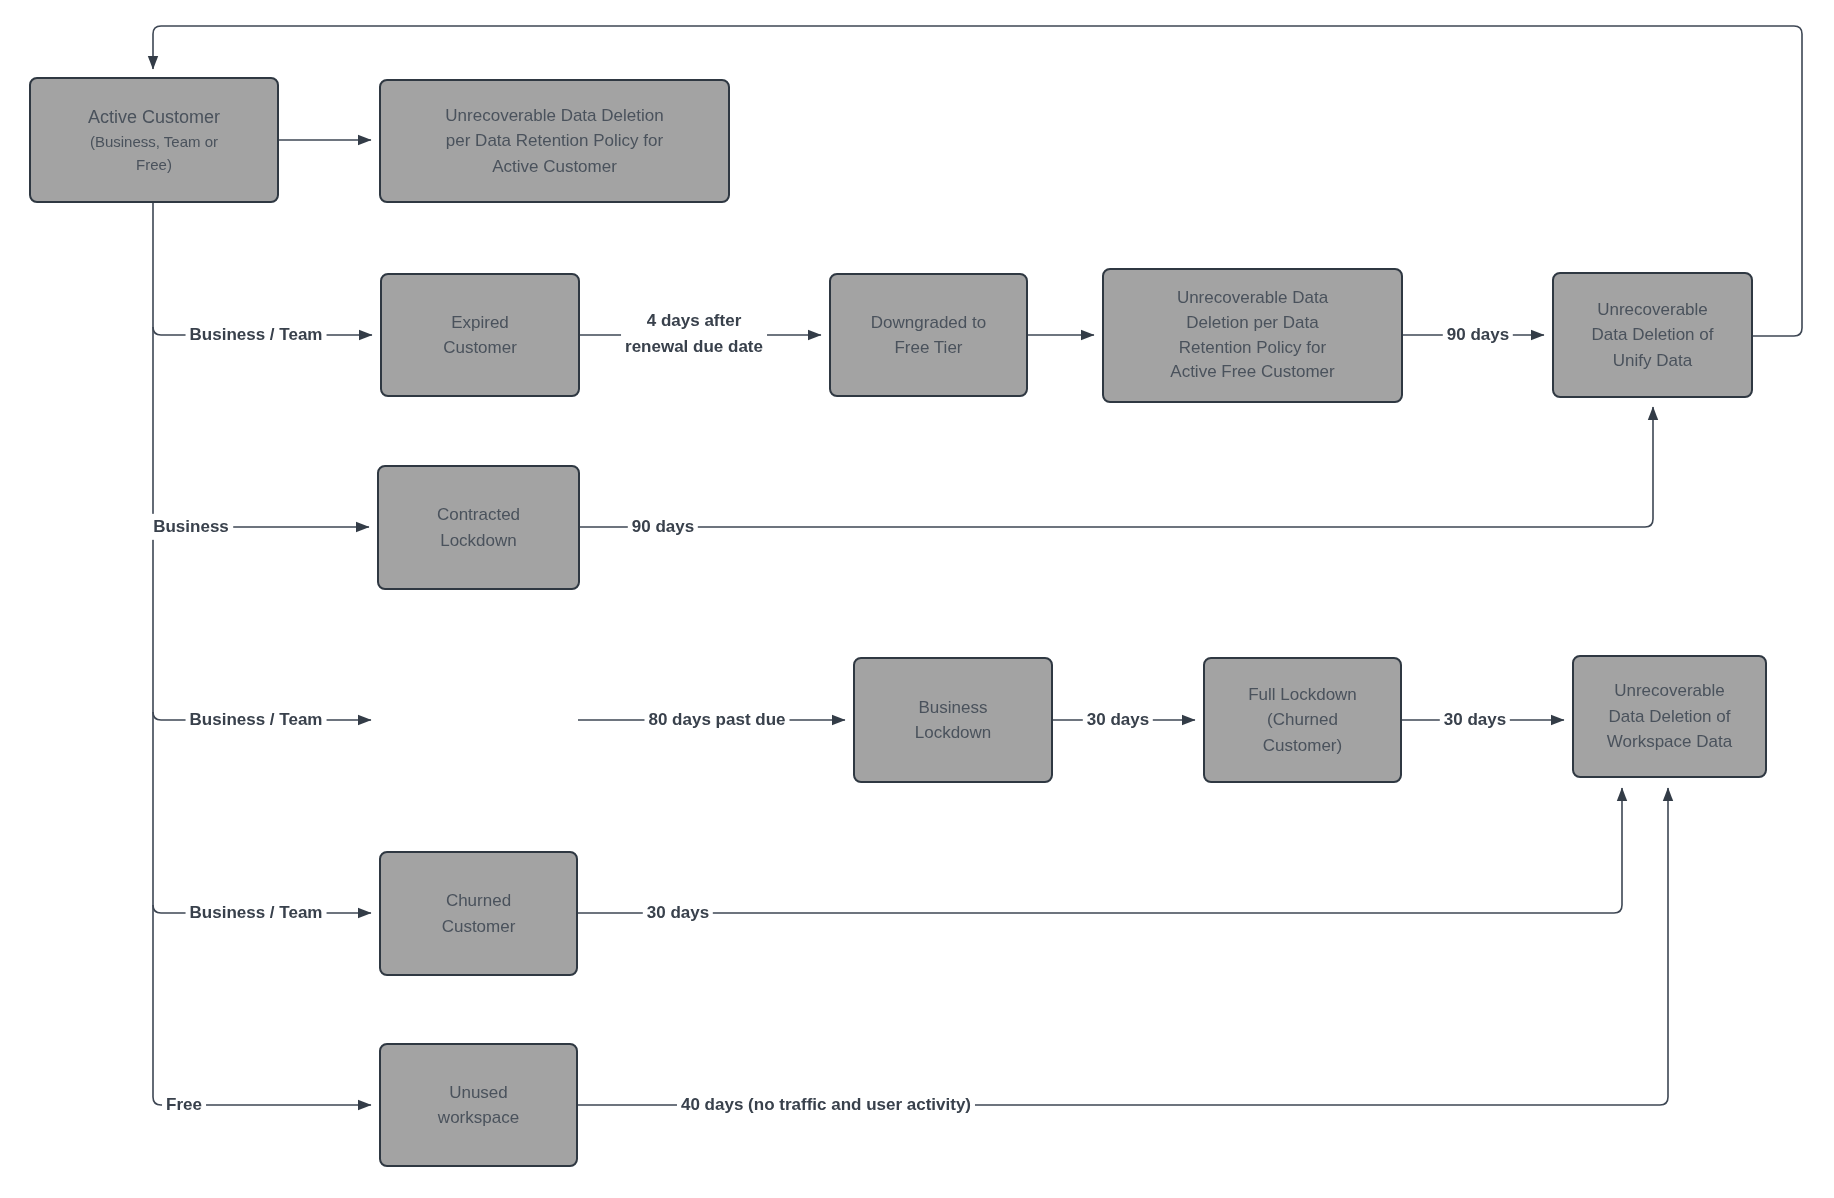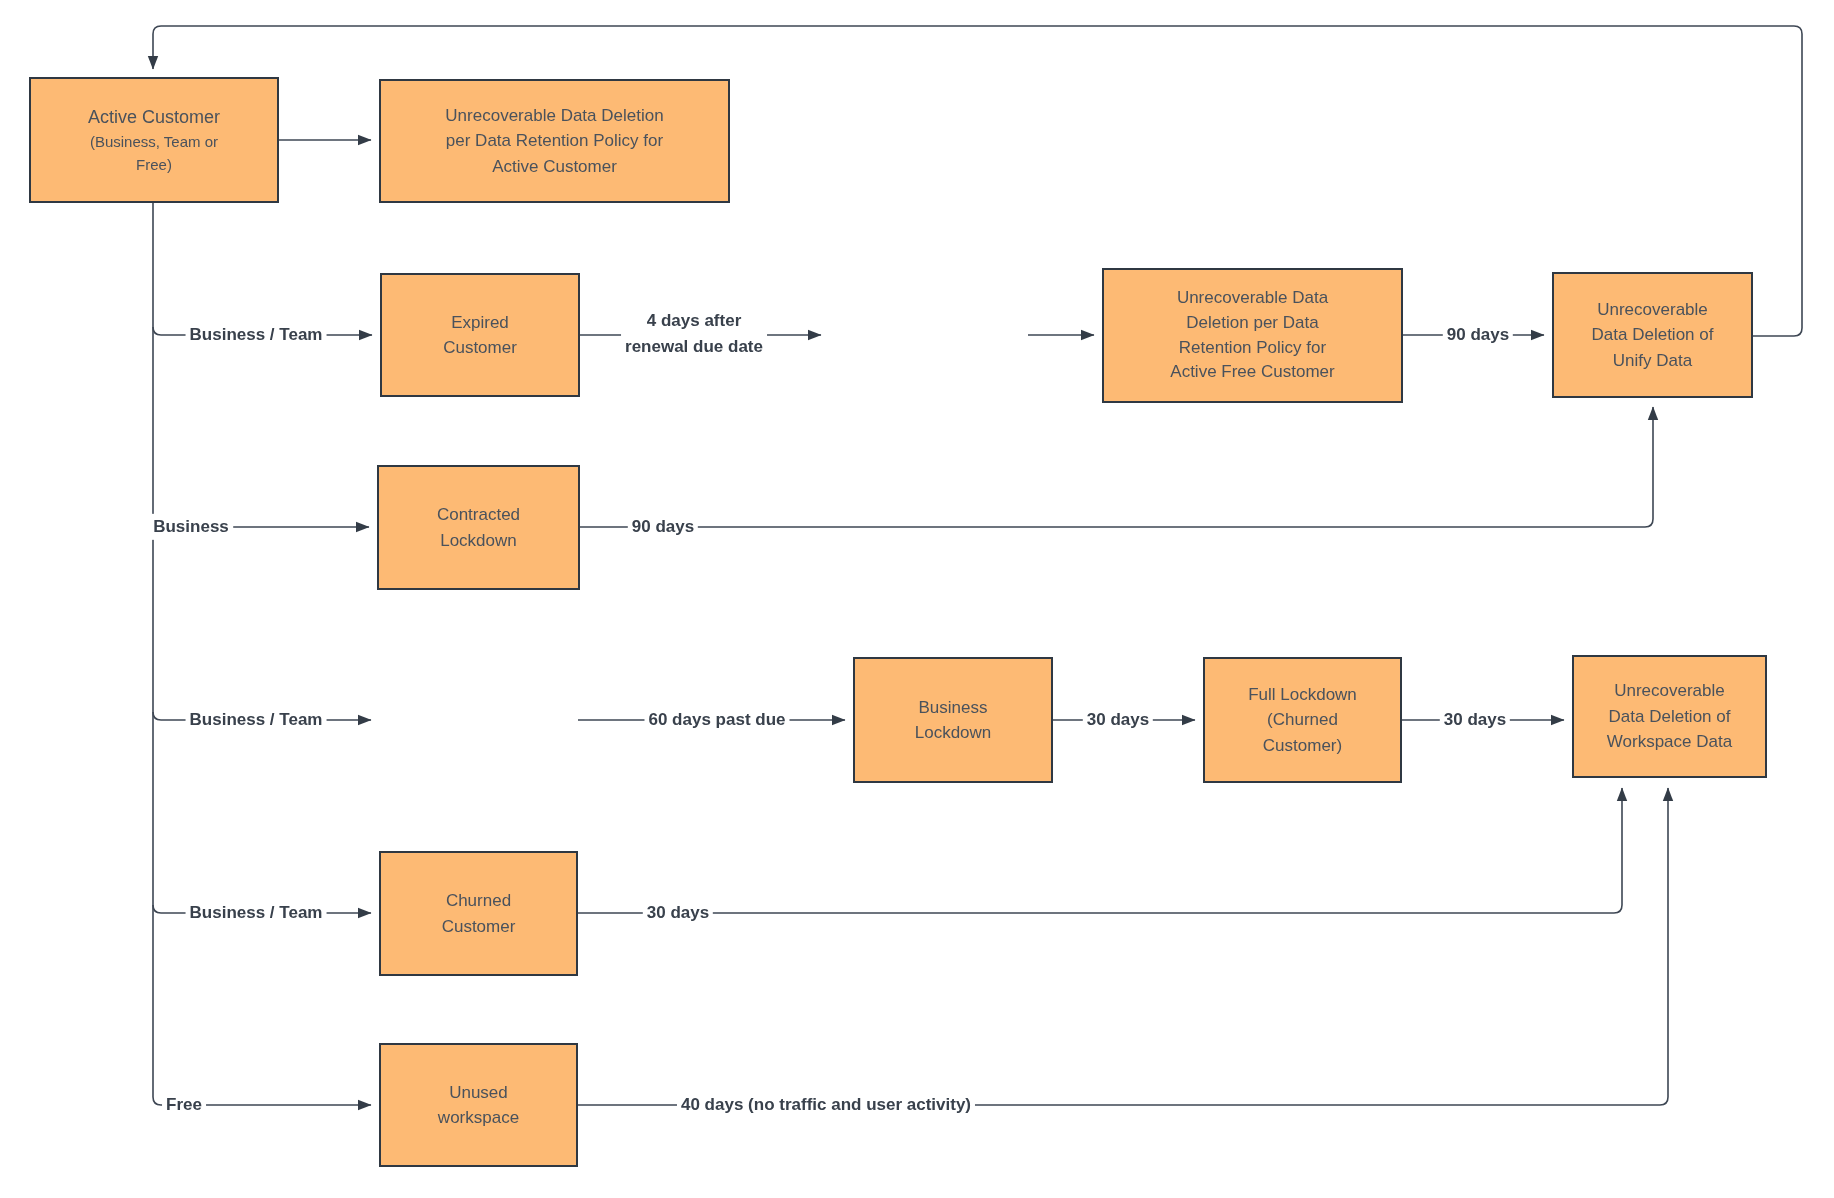--- a/index.html
+++ b/index.html
@@ -3,21 +3,21 @@
 <meta charset="utf-8">
 <style>
   html,body{margin:0;padding:0;background:#ffffff;}
   #canvas{
     position:relative;width:1834px;height:1198px;background:#ffffff;overflow:hidden;
     font-family:"Liberation Sans","DejaVu Sans",sans-serif;
   }
   #connector-layer{position:absolute;left:0;top:0;width:1834px;height:1198px;}
   .node{
     position:absolute;box-sizing:border-box;
-    border:2.5px solid #2f3842;border-radius:0;background:#fdba74;
+    border:2.5px solid #2f3842;border-radius:8px;background:#a3a3a3;
     display:flex;align-items:center;justify-content:center;
     text-align:center;color:#4a525c;font-size:17px;line-height:1.5;
     white-space:pre-line;padding:4px 20px;
   }
   .node .title{font-size:18px;display:block;}
   .node .subtitle{font-size:15px;display:block;white-space:pre-line;}
   .edge-label{
     position:absolute;transform:translate(-50%,-50%);
     font-weight:bold;font-size:17px;color:#39414c;background:#ffffff;
     white-space:nowrap;text-align:center;padding:0 4px;line-height:1.55;
@@ -77,20 +77,22 @@
 Free)</span>
   </div>
 
   <div class="node" style="left:379px;top:79px;width:351px;height:124px;">Unrecoverable Data Deletion
 per Data Retention Policy for
 Active Customer</div>
 
   <div class="node" style="left:380px;top:273px;width:200px;height:124px;">Expired
 Customer</div>
 
+  <div class="node" style="left:829px;top:273px;width:199px;height:124px;">Downgraded to
+Free Tier</div>
 
   <div class="node" style="left:1102px;top:268px;width:301px;height:135px;line-height:1.45;">Unrecoverable Data
 Deletion per Data
 Retention Policy for
 Active Free Customer</div>
 
   <div class="node" style="left:1552px;top:272px;width:201px;height:126px;">Unrecoverable
 Data Deletion of
 Unify Data</div>
 
@@ -115,21 +117,21 @@
   <div class="node" style="left:379px;top:1043px;width:199px;height:124px;">Unused
 workspace</div>
 
   <div class="edge-label" style="left:256px;top:335px;">Business / Team</div>
   <div class="edge-label two-line" style="left:694px;top:334px;">4 days after
 renewal due date</div>
   <div class="edge-label" style="left:1478px;top:335px;">90 days</div>
   <div class="edge-label" style="left:191px;top:527px;">Business</div>
   <div class="edge-label" style="left:663px;top:527px;">90 days</div>
   <div class="edge-label" style="left:256px;top:720px;">Business / Team</div>
-  <div class="edge-label" style="left:717px;top:720px;">60 days past due</div>
+  <div class="edge-label" style="left:717px;top:720px;">80 days past due</div>
   <div class="edge-label" style="left:1118px;top:720px;">30 days</div>
   <div class="edge-label" style="left:1475px;top:720px;">30 days</div>
   <div class="edge-label" style="left:256px;top:913px;">Business / Team</div>
   <div class="edge-label" style="left:678px;top:913px;">30 days</div>
   <div class="edge-label" style="left:184px;top:1105px;">Free</div>
   <div class="edge-label" style="left:826px;top:1105px;">40 days (no traffic and user activity)</div>
 
 </div>
 
 </body></html>

